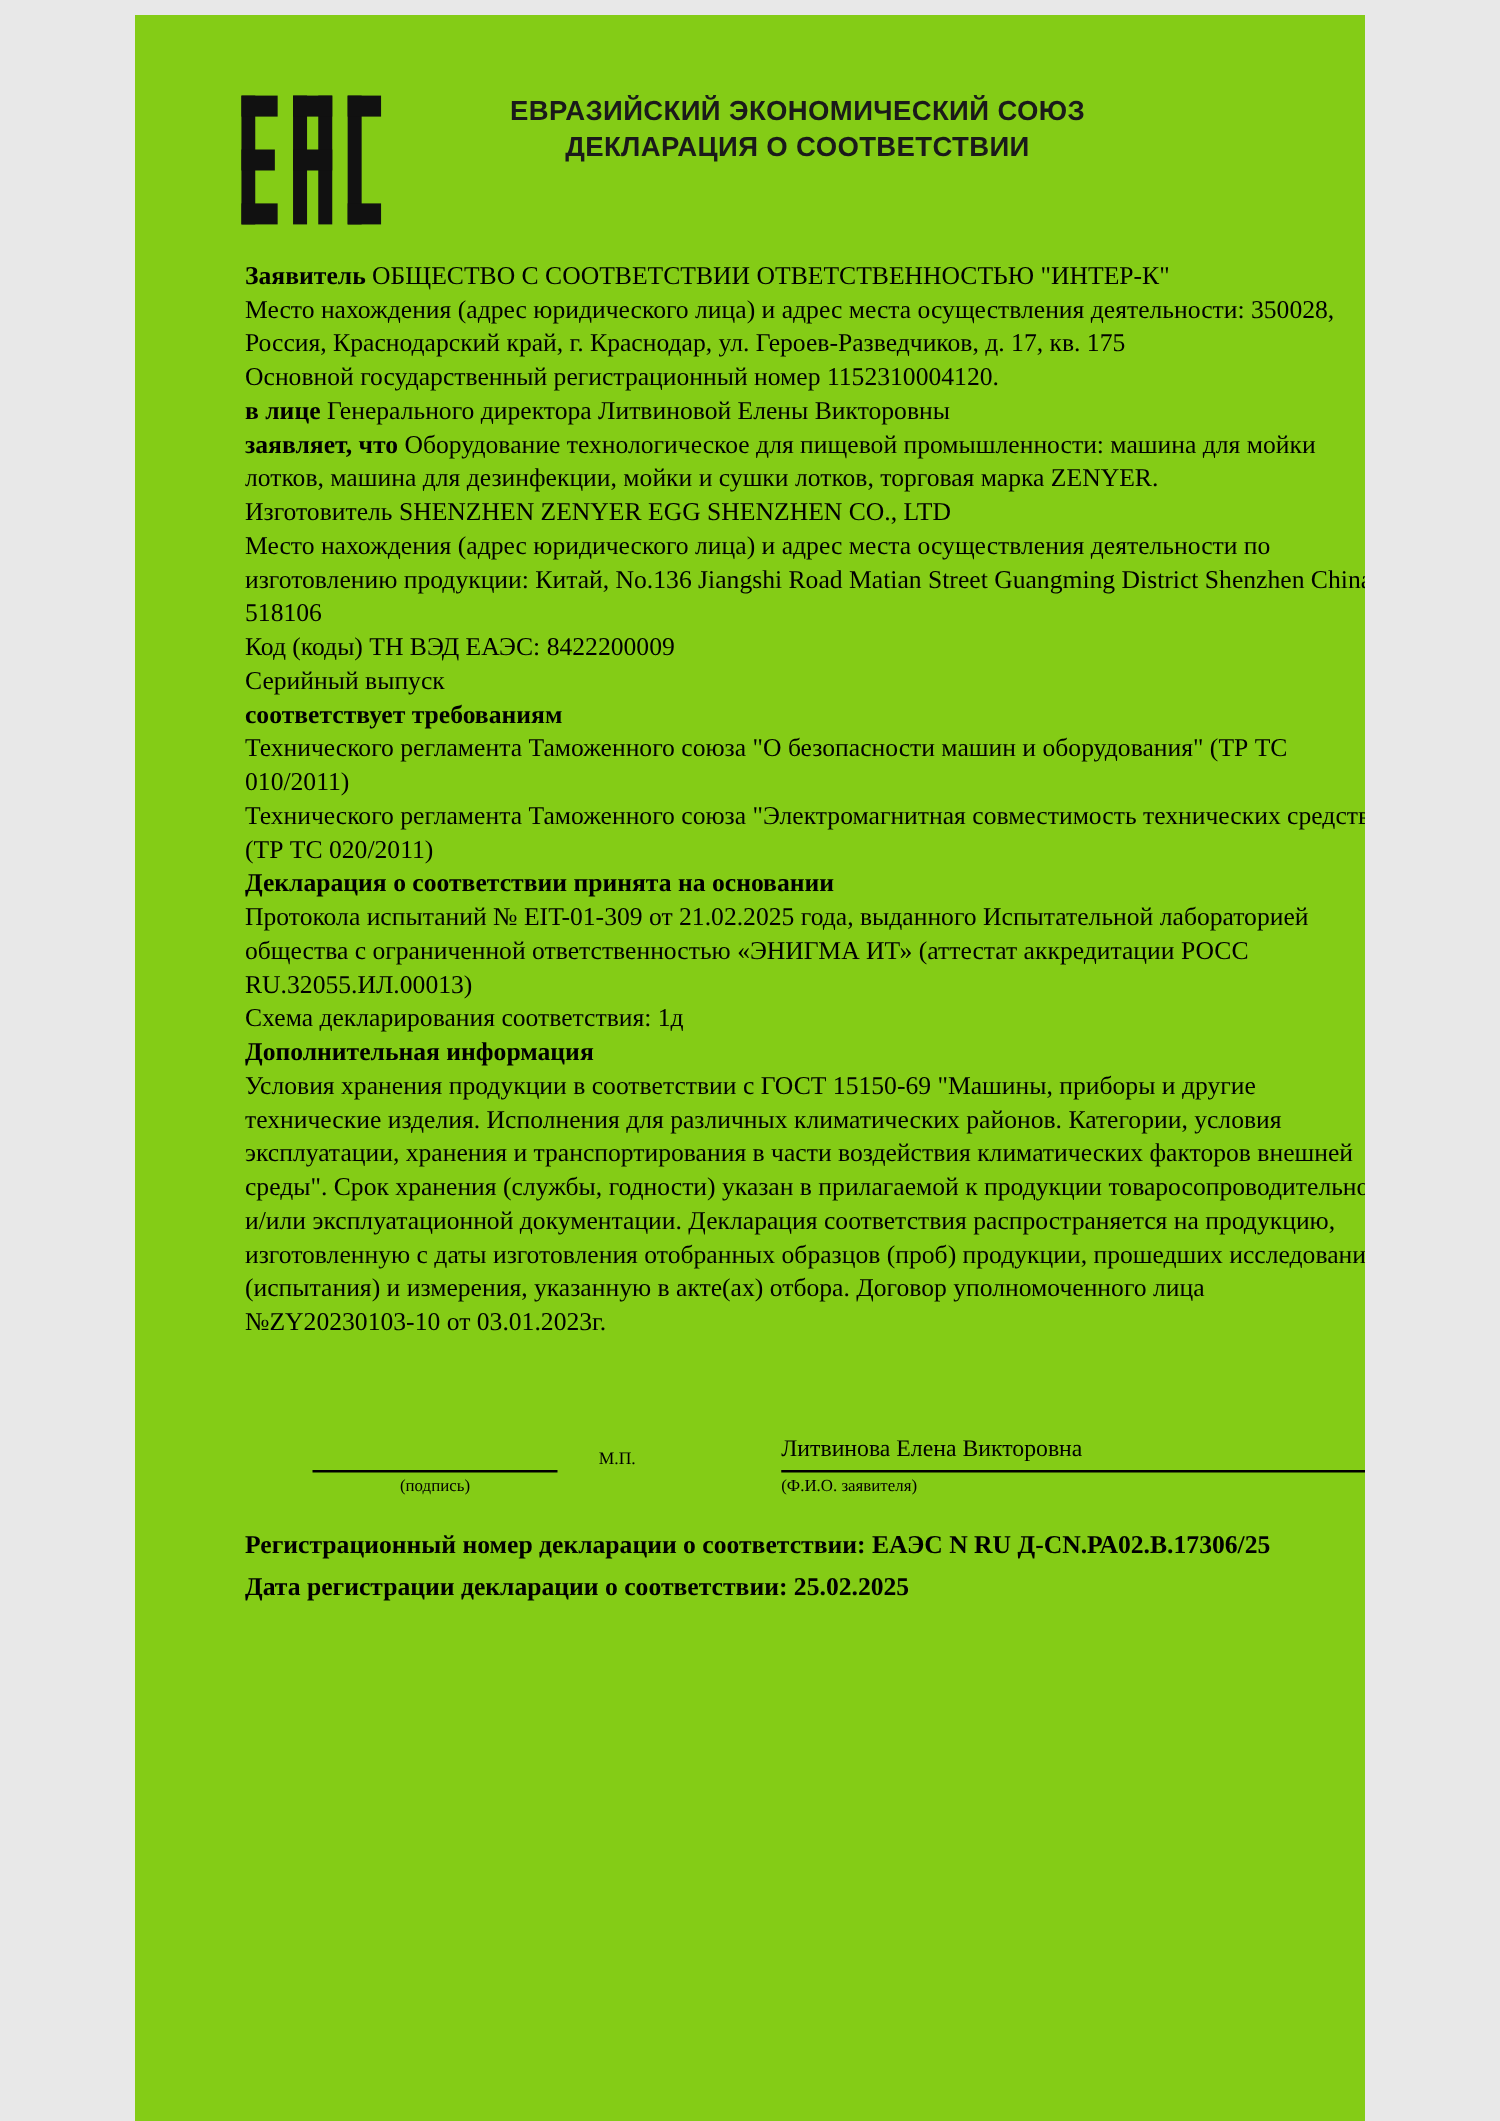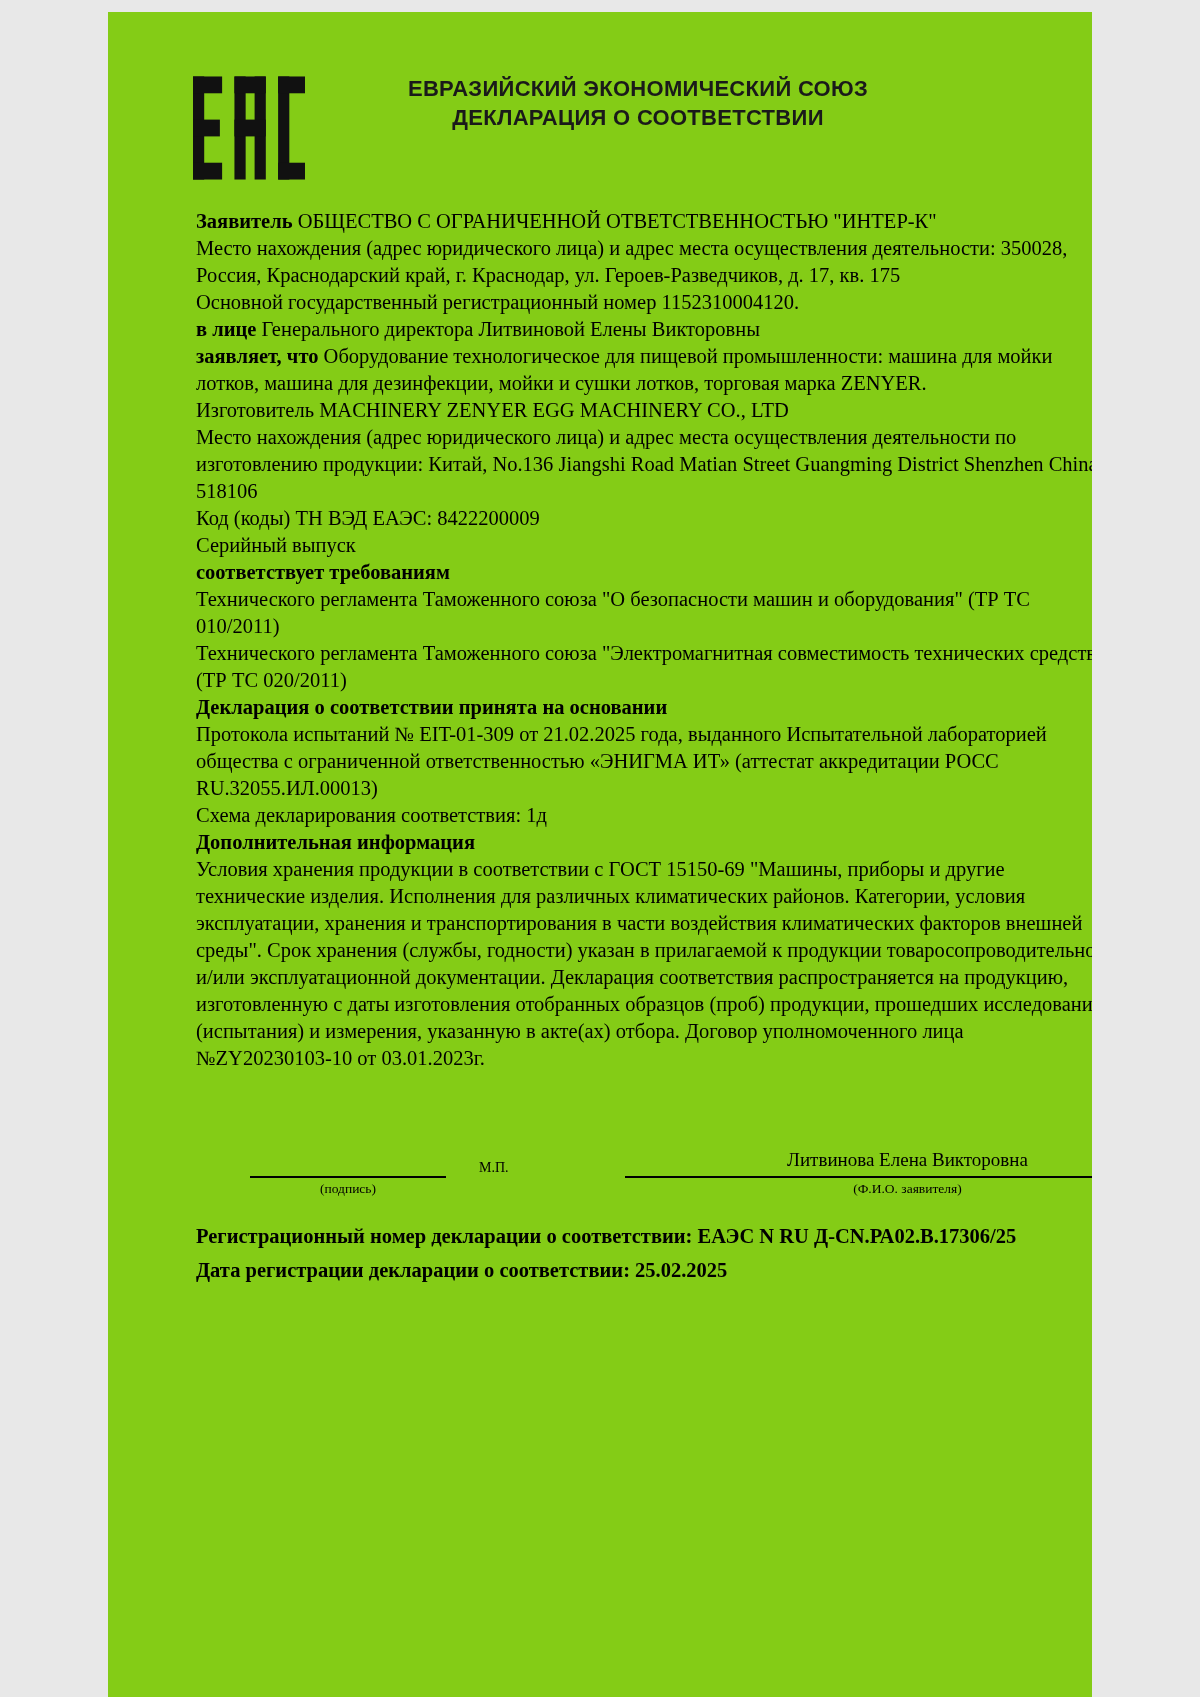--- a/index.html
+++ b/index.html
@@ -34,21 +34,21 @@
   
   .validity {
     position:absolute; left:88px; top:1113px; width:1030px;
     font-size:20.5px; line-height:27px; font-weight:bold;
   }
   
   .sig { position:absolute; left:88px; top:1136px; width:1030px; height:84px; }
   .mp { position:absolute; left:283px; top:12px; font-size:14px; }
   .sig-left { position:absolute; left:54px; top:0; width:196px; text-align:center; }
   .sig-left .line { height:28px; border-bottom:2px solid #000; }
-  .sig-right { position:absolute; left:429px; top:0; width:565px; text-align:center; }
+  .sig-right { position:absolute; left:429px; top:0; width:565px; }
   .sig-right .name { font-size:19px; line-height:24px; }
   .sig-right .line { height:4px; border-bottom:2px solid #000; }
   .sig-label { font-size:13.5px; padding-top:3px; }
   
   .footer-reg  { position:absolute; left:88px; top:1213px; font-size:20.5px; font-weight:bold; }
   .footer-date { position:absolute; left:88px; top:1247px; font-size:20.5px; font-weight:bold; }
 </style>
 </head>
 <body>
 
@@ -401,28 +401,28 @@
         <rect x="18" y="24" width="1" height="1"></rect>
         <rect x="19" y="24" width="1" height="1"></rect>
         <rect x="20" y="24" width="1" height="1"></rect>
         <rect x="21" y="24" width="1" height="1"></rect>
         <rect x="22" y="24" width="1" height="1"></rect>
         <rect x="23" y="24" width="1" height="1"></rect>
       </svg>
   </div>
 
   <main class="doc-body">
-    <p class="para"><b>Заявитель </b><span>ОБЩЕСТВО С ОГРАНИЧЕННОЙ ОТВЕТСТВЕННОСТЬЮ "ИНТЕР-К"</span></p>
+    <p class="para"><b>Заявитель </b><span>ОБЩЕСТВО С СООТВЕТСТВИИ ОТВЕТСТВЕННОСТЬЮ "ИНТЕР-К"</span></p>
     <p class="para"><span>Место нахождения (адрес юридического лица) и адрес места осуществления деятельности: 350028,
 Россия, Краснодарский край, г. Краснодар, ул. Героев-Разведчиков, д. 17, кв. 175</span></p>
     <p class="para"><span>Основной государственный регистрационный номер 1152310004120.</span></p>
     <p class="para"><b>в лице </b><span>Генерального директора Литвиновой Елены Викторовны</span></p>
     <p class="para"><b>заявляет, что </b><span>Оборудование технологическое для пищевой промышленности: машина для мойки
 лотков, машина для дезинфекции, мойки и сушки лотков, торговая марка ZENYER.</span></p>
-    <p class="para"><span>Изготовитель MACHINERY ZENYER EGG MACHINERY CO., LTD</span></p>
+    <p class="para"><span>Изготовитель SHENZHEN ZENYER EGG SHENZHEN CO., LTD</span></p>
     <p class="para"><span>Место нахождения (адрес юридического лица) и адрес места осуществления деятельности по
 изготовлению продукции: Китай, No.136 Jiangshi Road Matian Street Guangming District Shenzhen China
 518106</span></p>
     <p class="para"><span>Код (коды) ТН ВЭД ЕАЭС: 8422200009</span></p>
     <p class="para"><span>Серийный выпуск</span></p>
     <p class="para"><b>соответствует требованиям</b></p>
     <p class="para"><span>Технического регламента Таможенного союза "О безопасности машин и оборудования" (ТР ТС
 010/2011)</span></p>
     <p class="para"><span>Технического регламента Таможенного союза "Электромагнитная совместимость технических средств"
 (ТР ТС 020/2011)</span></p>

